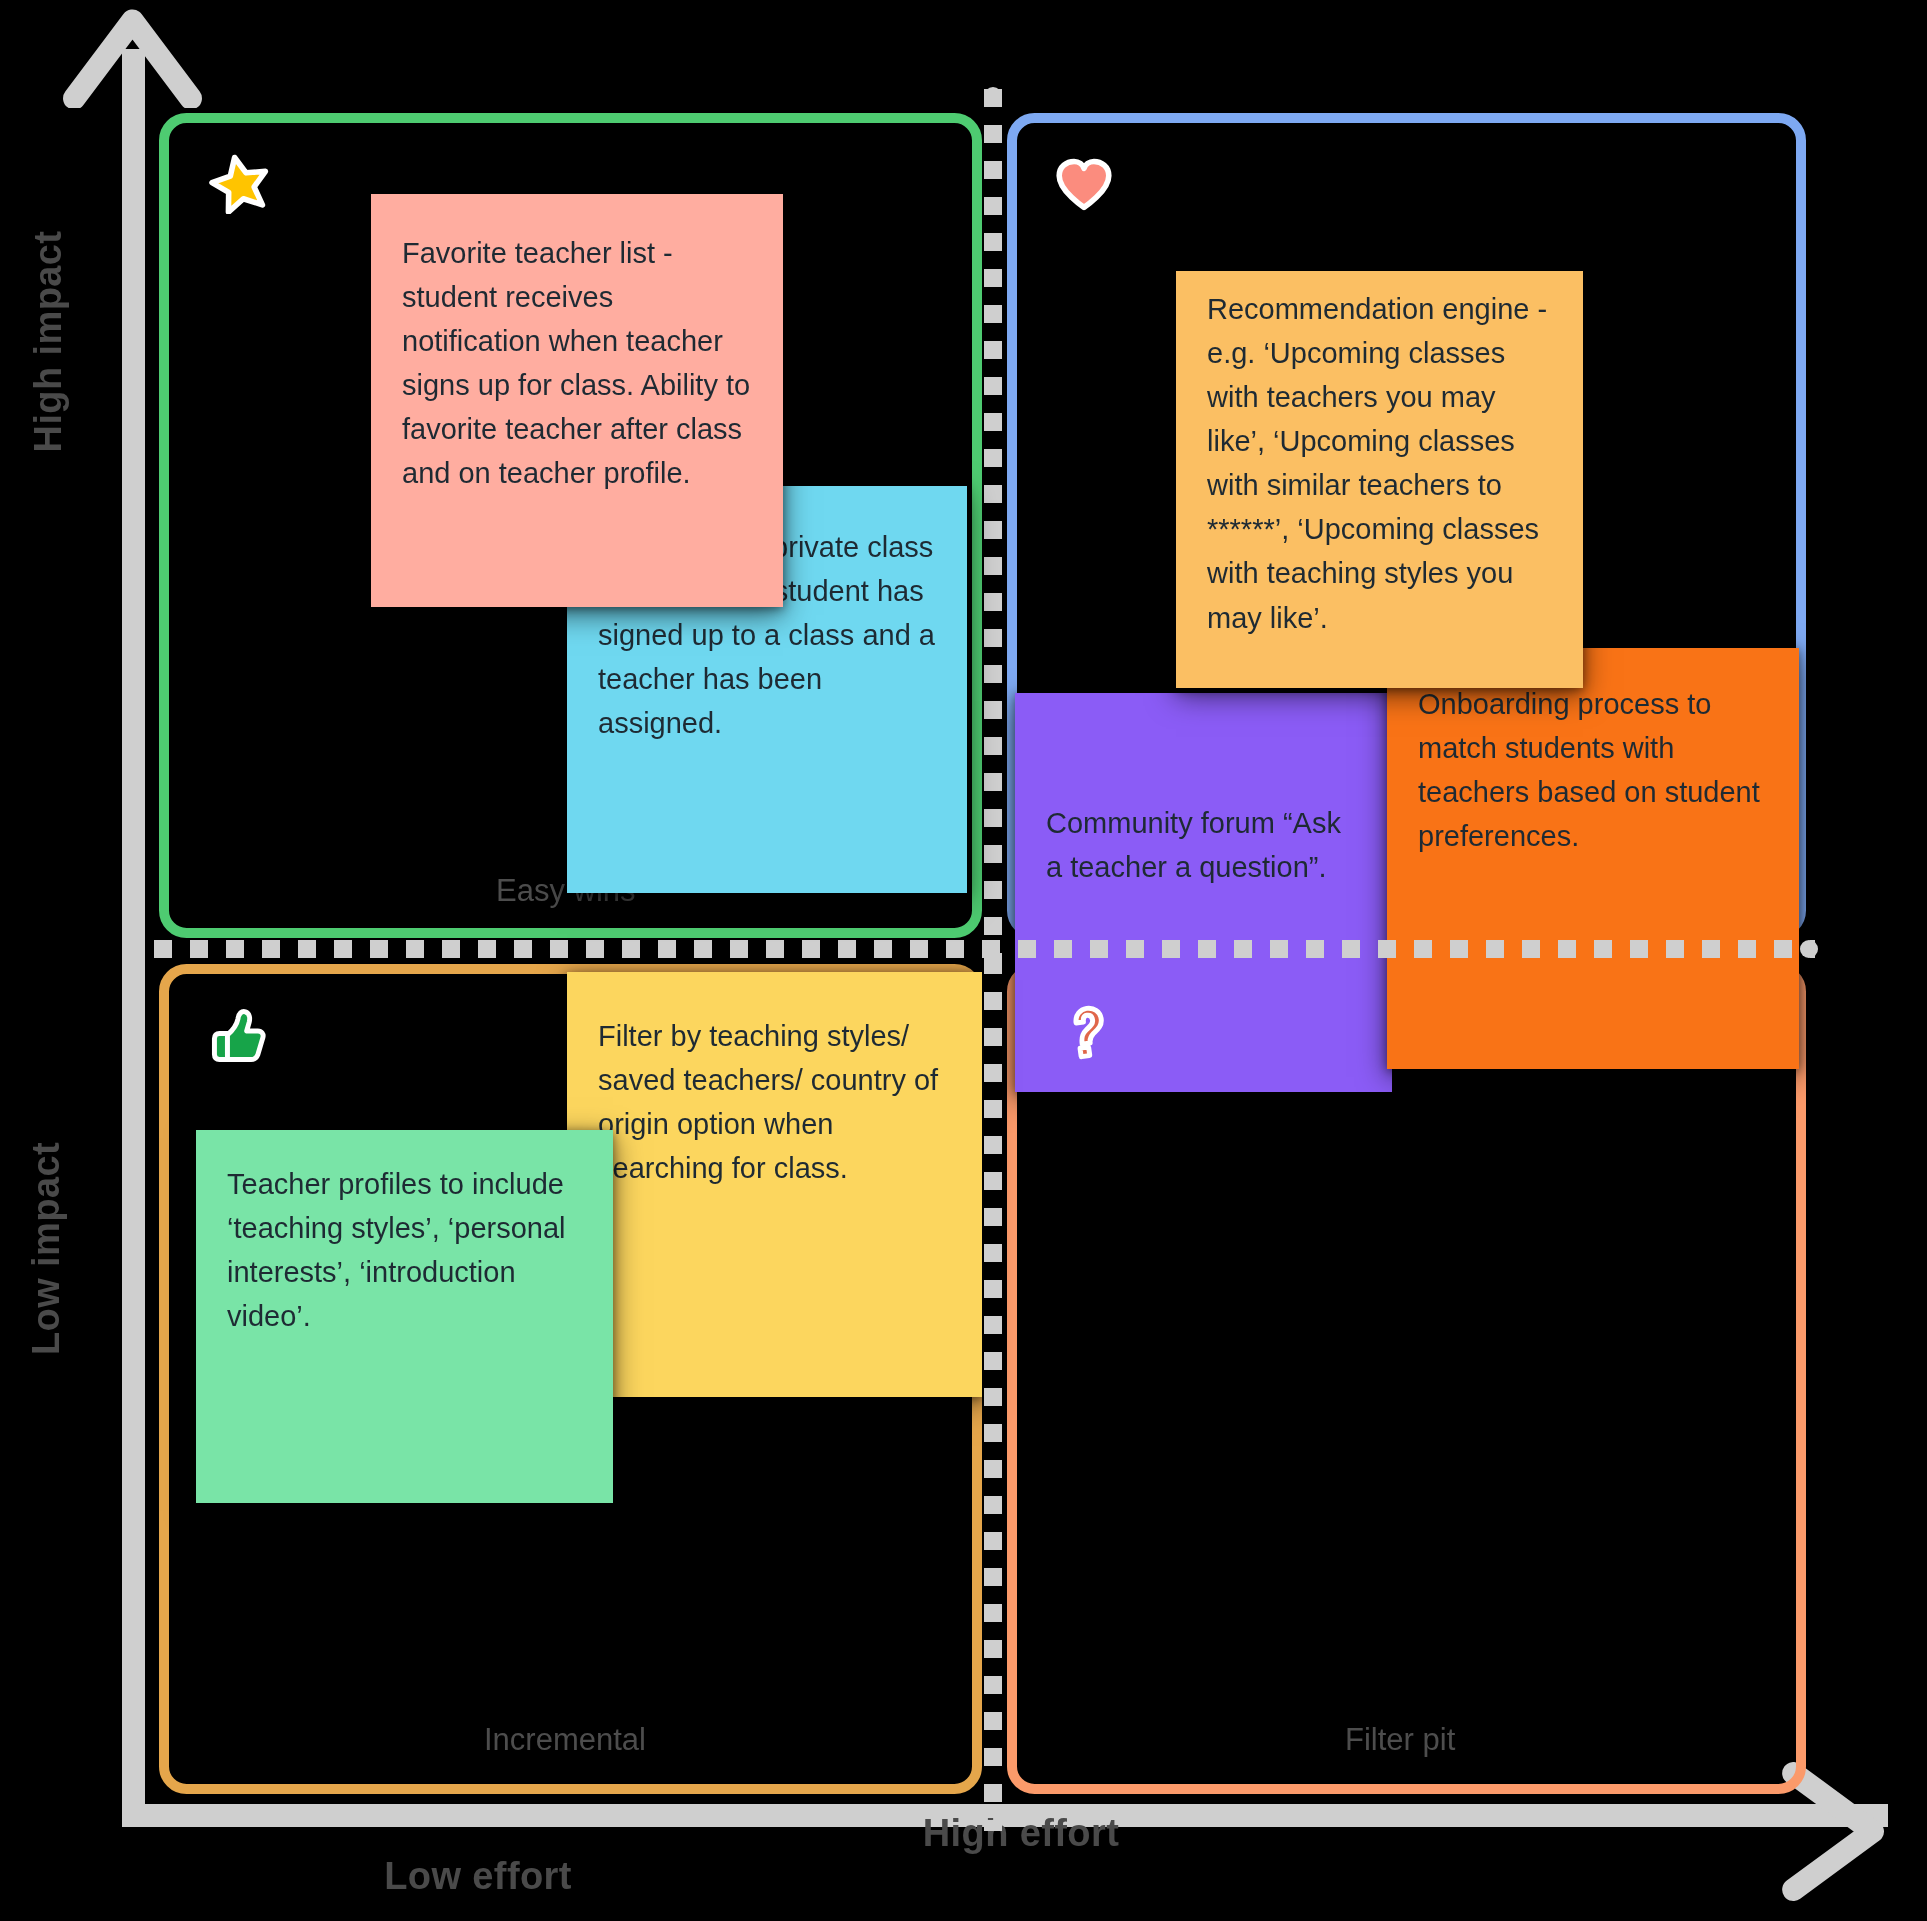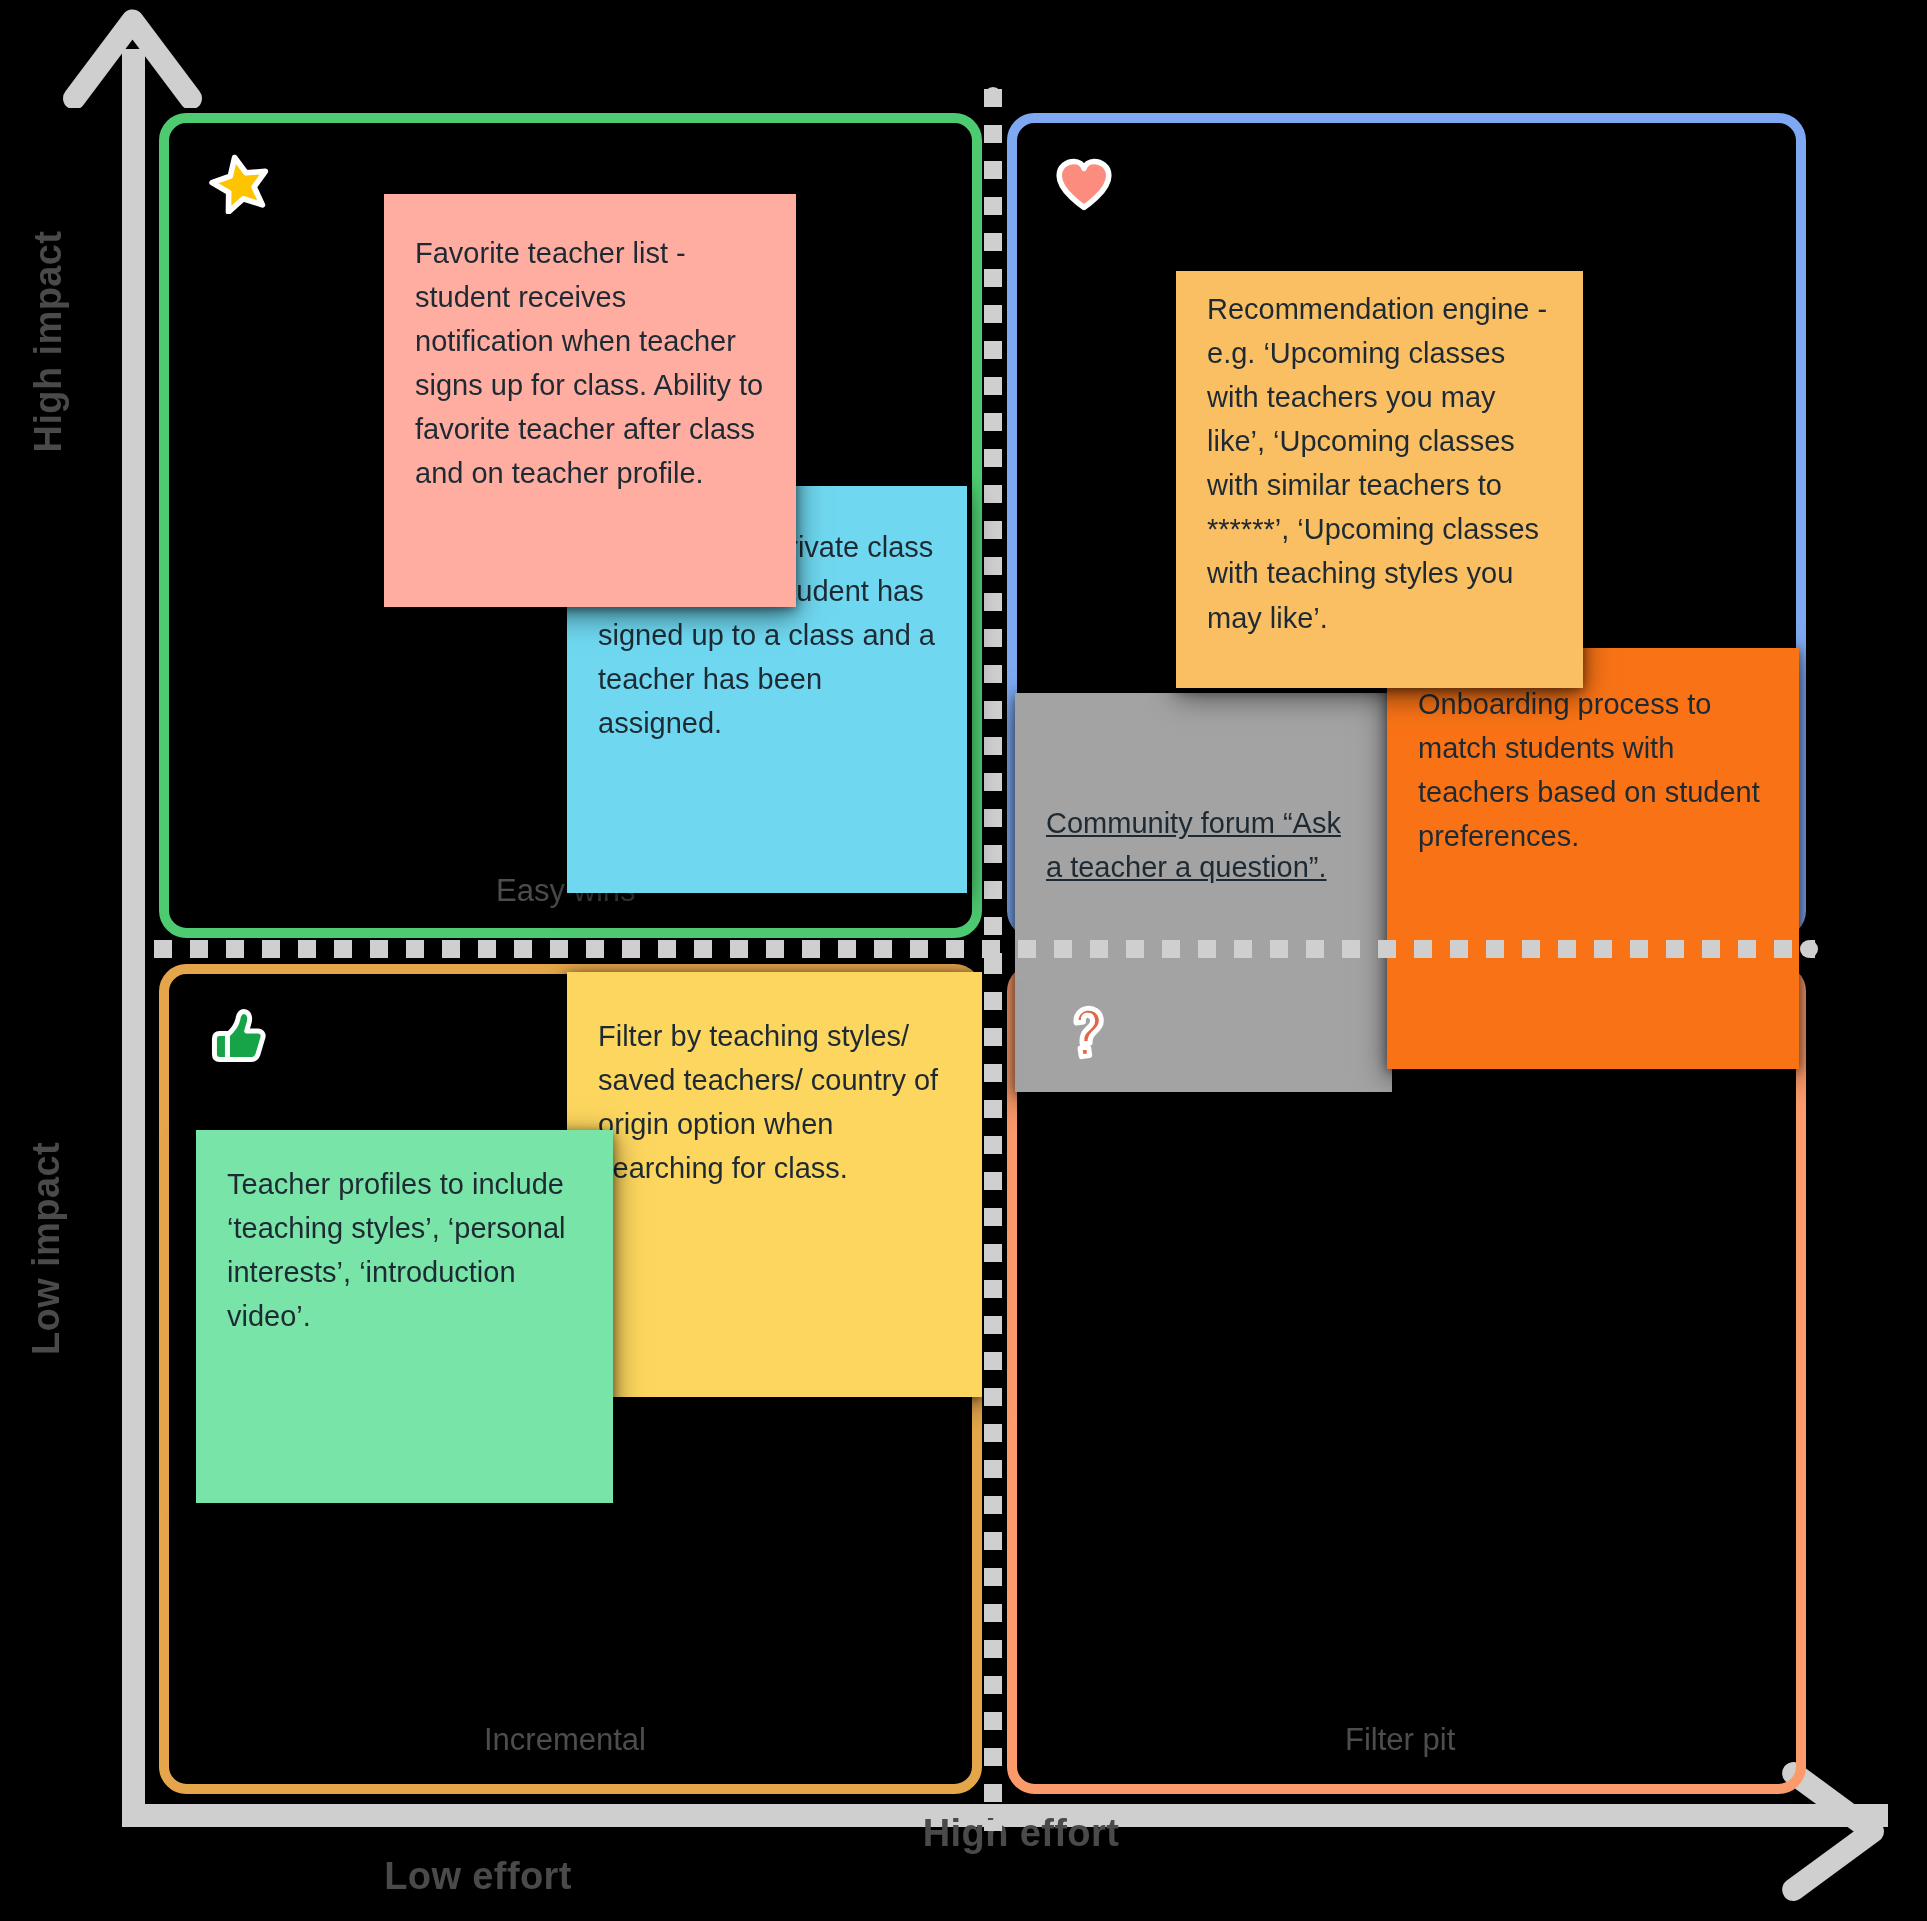--- a/index.html
+++ b/index.html
@@ -203,21 +203,21 @@
     line-height: 1.52;
     color: #1e2a33;
     z-index: 5;
   }
   .note.shadowed {
     box-shadow: 0 8px 27.5px rgba(0,0,0,0.55),
                 0 2.4px 9.7px rgba(0,0,0,0.45);
   }
 
   #note-favorite-teacher {
-    left: 384px; top: 194px;
+    left: 371px; top: 194px;
     width: 412px; height: 413px;
     background: #FFADA0;
     padding-top: 37px;
     z-index: 7;
   }
   #note-message-teacher {
     left: 567px; top: 486px;
     width: 400px; height: 407px;
     background: #6FD8F0;
     padding-top: 39px;
@@ -226,24 +226,23 @@
   #note-recommendation {
     left: 1176px; top: 271px;
     width: 407px; height: 417px;
     background: #FBBF63;
     padding-top: 16px;
     z-index: 7;
   }
   #note-community-forum {
     left: 1015px; top: 693px;
     width: 377px; height: 399px;
-    background: #a3a3a3;
+    background: #8b5cf6;
     padding-top: 108px;
     z-index: 5;
-    text-decoration: underline;
   }
   #note-onboarding {
     left: 1387px; top: 648px;
     width: 412px; height: 421px;
     background: #f97316;
     padding-top: 34px;
     z-index: 5;
   }
   #note-teacher-profiles {
     left: 196px; top: 1130px;

